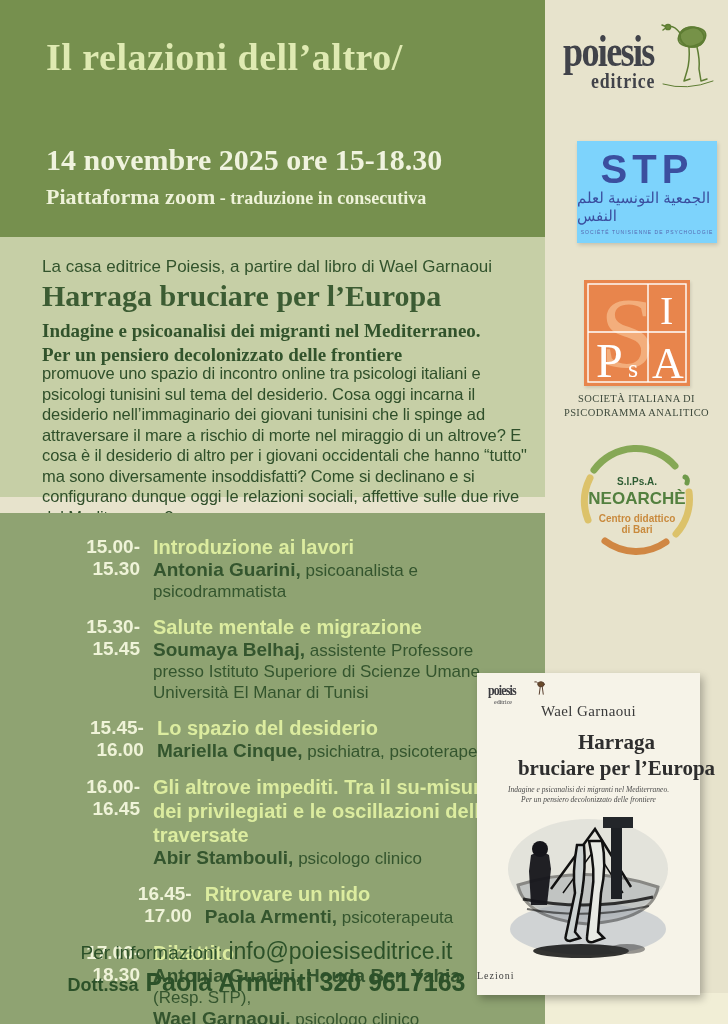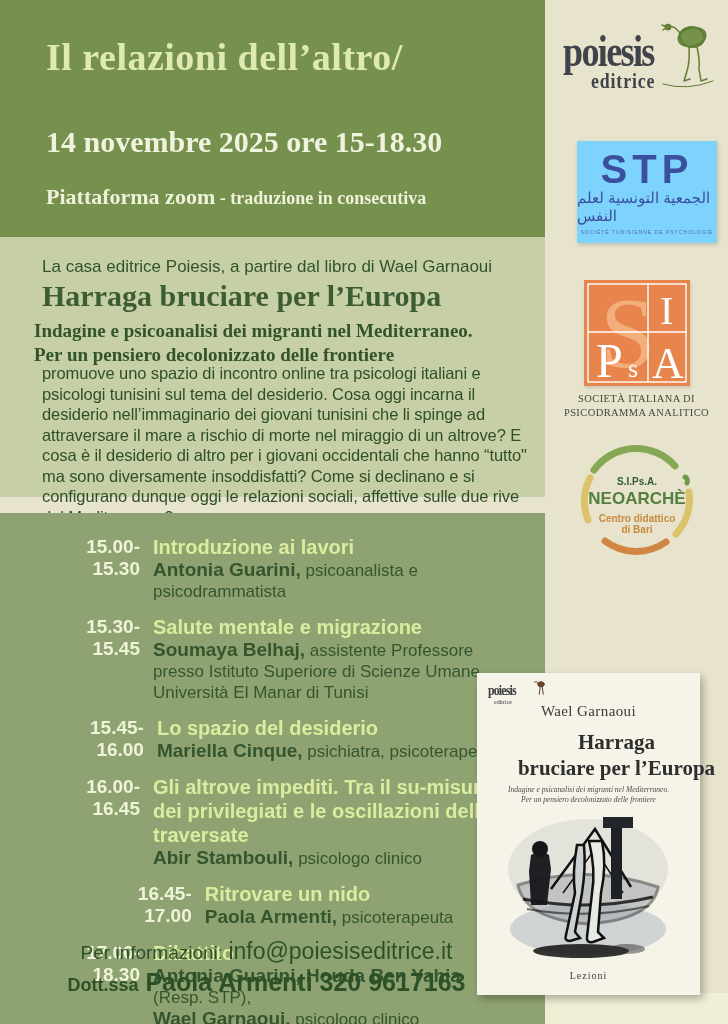--- a/index.html
+++ b/index.html
@@ -6,31 +6,31 @@
   body{width:728px;height:1024px;overflow:hidden;font-family:"Liberation Sans",sans-serif;}
   .poster{position:relative;width:728px;height:1024px;background:#e7e3cc;}
 
   
   .band-top{position:absolute;left:0;top:0;width:545px;height:237px;background:#76904e;}
   .band-mid{position:absolute;left:0;top:237px;width:545px;height:260px;background:#c6cfa6;}
   .band-bottom{position:absolute;left:0;top:513px;width:545px;height:511px;background:#8fa372;}
 
   .main-title{position:absolute;left:46px;top:34px;font-family:"Liberation Serif",serif;
     font-weight:bold;font-size:38px;line-height:46px;color:#dfeab2;letter-spacing:.5px;}
-  .date-line{position:absolute;left:46px;top:125px;font-family:"Liberation Serif",serif;
+  .date-line{position:absolute;left:46px;top:143px;font-family:"Liberation Serif",serif;
     font-weight:bold;font-size:30px;color:#f0f3de;}
   .platform-line{position:absolute;left:46px;top:184px;font-family:"Liberation Serif",serif;
     color:#eef2d9;}
   .platform-line .pf-bold{font-weight:bold;font-size:22px;}
   .platform-line .pf-rest{font-weight:bold;font-size:18px;}
 
   .kicker{position:absolute;left:42px;top:20px;font-size:17px;color:#32532c;}
   .intro-title{position:absolute;left:42px;top:42px;font-family:"Liberation Serif",serif;
     font-weight:bold;font-size:30px;color:#3c5c33;}
-  .intro-subtitle{position:absolute;left:34px;top:82px;font-family:"Liberation Serif",serif;
+  .intro-subtitle{position:absolute;left:42px;top:82px;font-family:"Liberation Serif",serif;
     font-weight:bold;font-size:19px;line-height:24px;color:#32532c;}
   .intro-paragraph{position:absolute;left:42px;top:126px;width:486px;font-size:16.5px;
     line-height:20.5px;color:#2f4f2a;letter-spacing:-0.1px;}
 
   
   .program{position:absolute;left:0;top:22px;width:545px;}
   .prog-row{display:flex;margin-bottom:13px;justify-content:center;}
   .prog-time{width:100px;text-align:right;font-weight:bold;font-size:19px;color:#eff3d8;
     flex:none;padding-top:1px;}
   .prog-body{margin-left:13px;max-width:352px;}
@@ -78,21 +78,21 @@
     color:#3b3b40;letter-spacing:-1px;transform:scaleX(.85);transform-origin:left;}
   .book-logo-sub{font-family:"Liberation Serif",serif;font-size:6px;color:#3b3b40;margin-left:6px;}
   .book-logo-bird{position:absolute;left:44px;top:-3px;}
   .book-author{position:absolute;left:0;top:30px;width:100%;text-align:center;
     font-family:"Liberation Serif",serif;font-size:15px;color:#3a3a3a;letter-spacing:.4px;}
   .book-title{position:absolute;left:0;top:56px;width:100%;text-align:center;
     font-family:"Liberation Serif",serif;font-weight:bold;font-size:21px;line-height:26px;color:#2e2e2e;padding-left:28px;}
   .book-subtitle{position:absolute;left:0;top:112px;width:100%;text-align:center;
     font-family:"Liberation Serif",serif;font-style:italic;font-size:7.5px;line-height:10px;color:#4a4a4a;}
   .book-art{position:absolute;left:26px;top:134px;}
-  .book-series{position:absolute;left:0;top:297px;width:100%;text-align:center;
+  .book-series{position:absolute;left:0;top:297px;width:100%;text-align:left;
     font-family:"Liberation Serif",serif;font-size:10px;color:#3f3f3f;letter-spacing:1px;}
 </style>
 </head>
 <body>
 
 <div class="poster">
 
   <div class="col-right">
     <div class="col-right-lower"></div>
 

